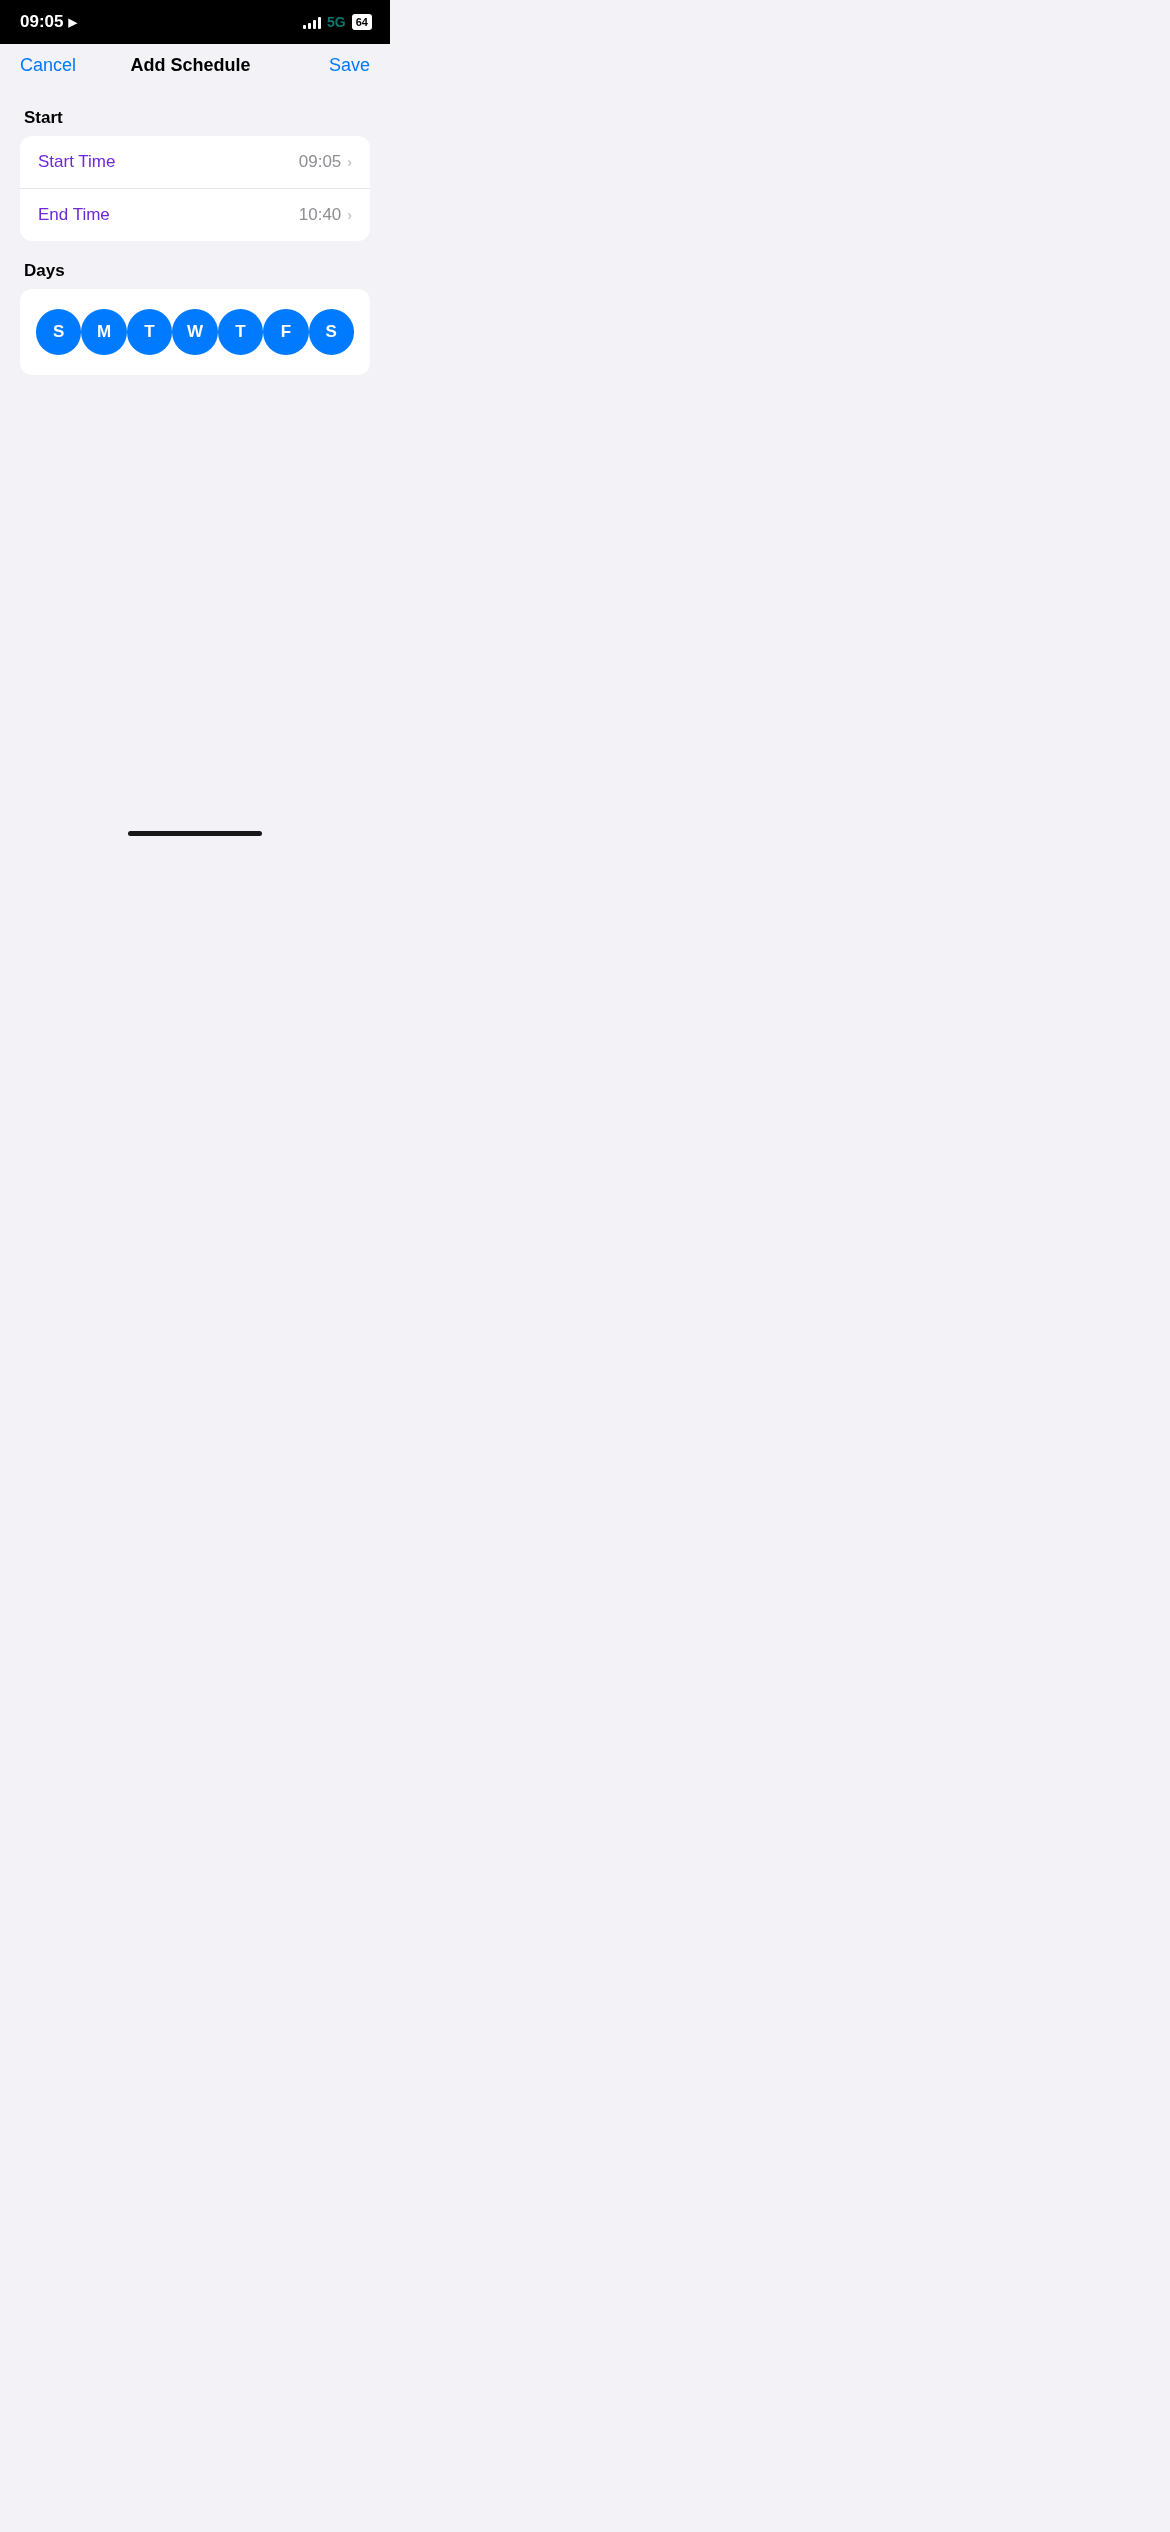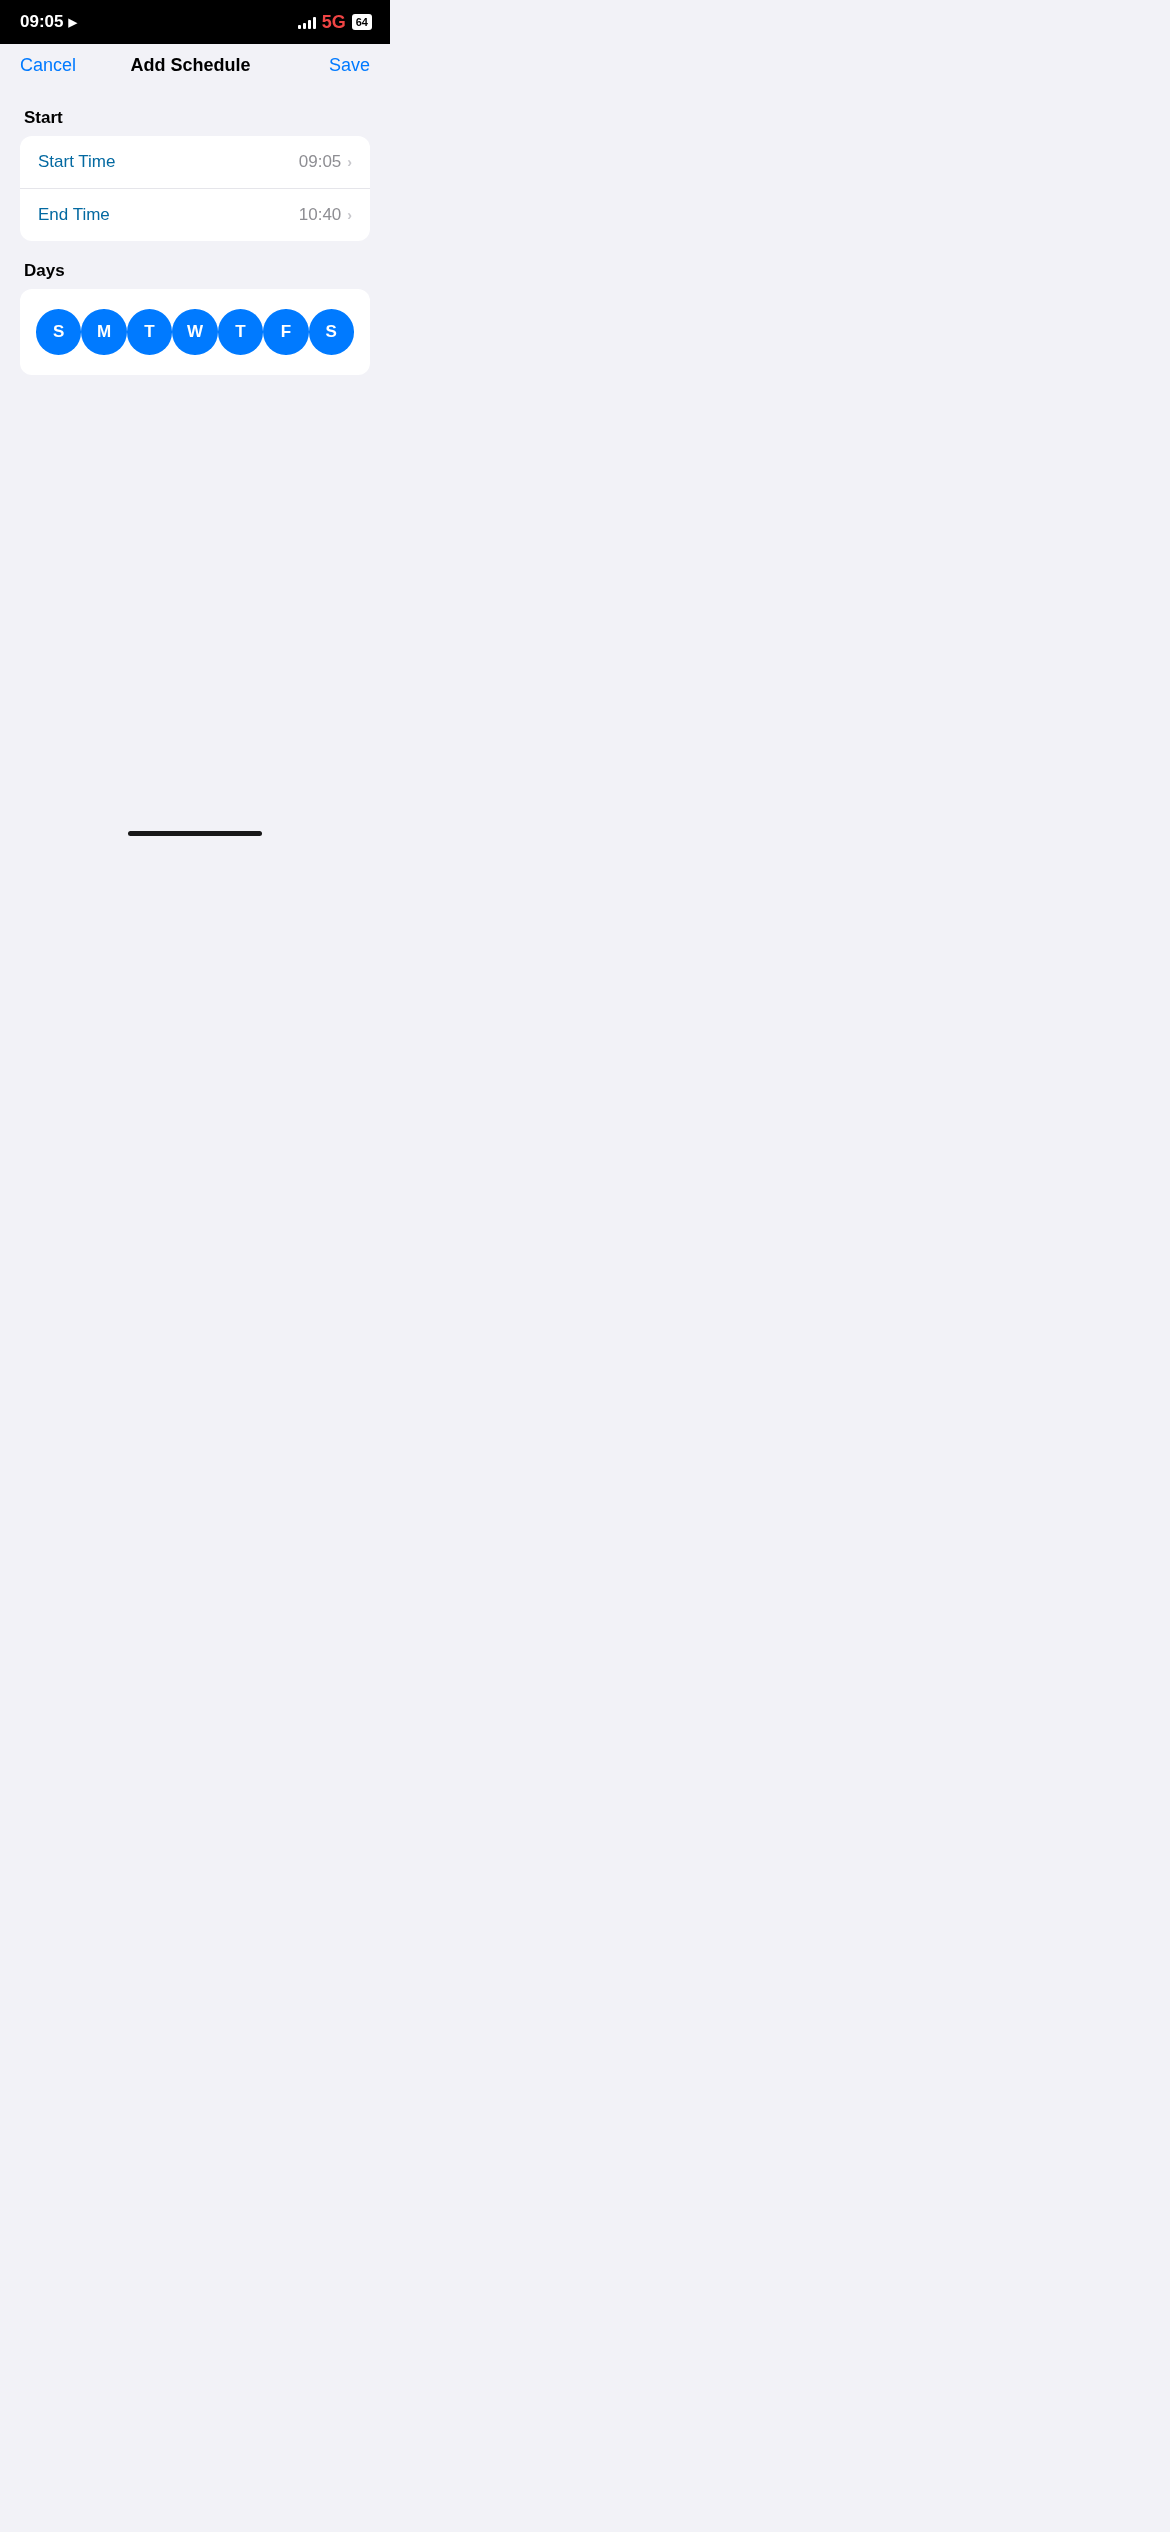--- a/index.html
+++ b/index.html
@@ -51,23 +51,23 @@
       height: 14px;
     }
 
     .signal-bar {
       background: white;
       width: 3px;
       border-radius: 1px;
     }
 
     .five-g {
-      font-size: 18px;
-      font-weight: 600;
-      color: #ef4444;
+      font-size: 14px;
+      font-weight: 600;
+      color: #0f766e;
     }
 
     .battery {
       display: flex;
       align-items: center;
       background: white;
       border-radius: 3px;
       padding: 2px 4px;
       font-size: 11px;
       font-weight: 600;
@@ -133,21 +133,21 @@
       padding: 16px 18px;
       cursor: pointer;
     }
 
     .row:not(:last-child) {
       border-bottom: 1px solid #e5e5ea;
     }
 
     .row-label {
       font-size: 17px;
-      color: #0369a1;
+      color: #6d28d9;
     }
 
     .row-right {
       display: flex;
       align-items: center;
       gap: 6px;
     }
 
     .row-value {
       font-size: 17px;

